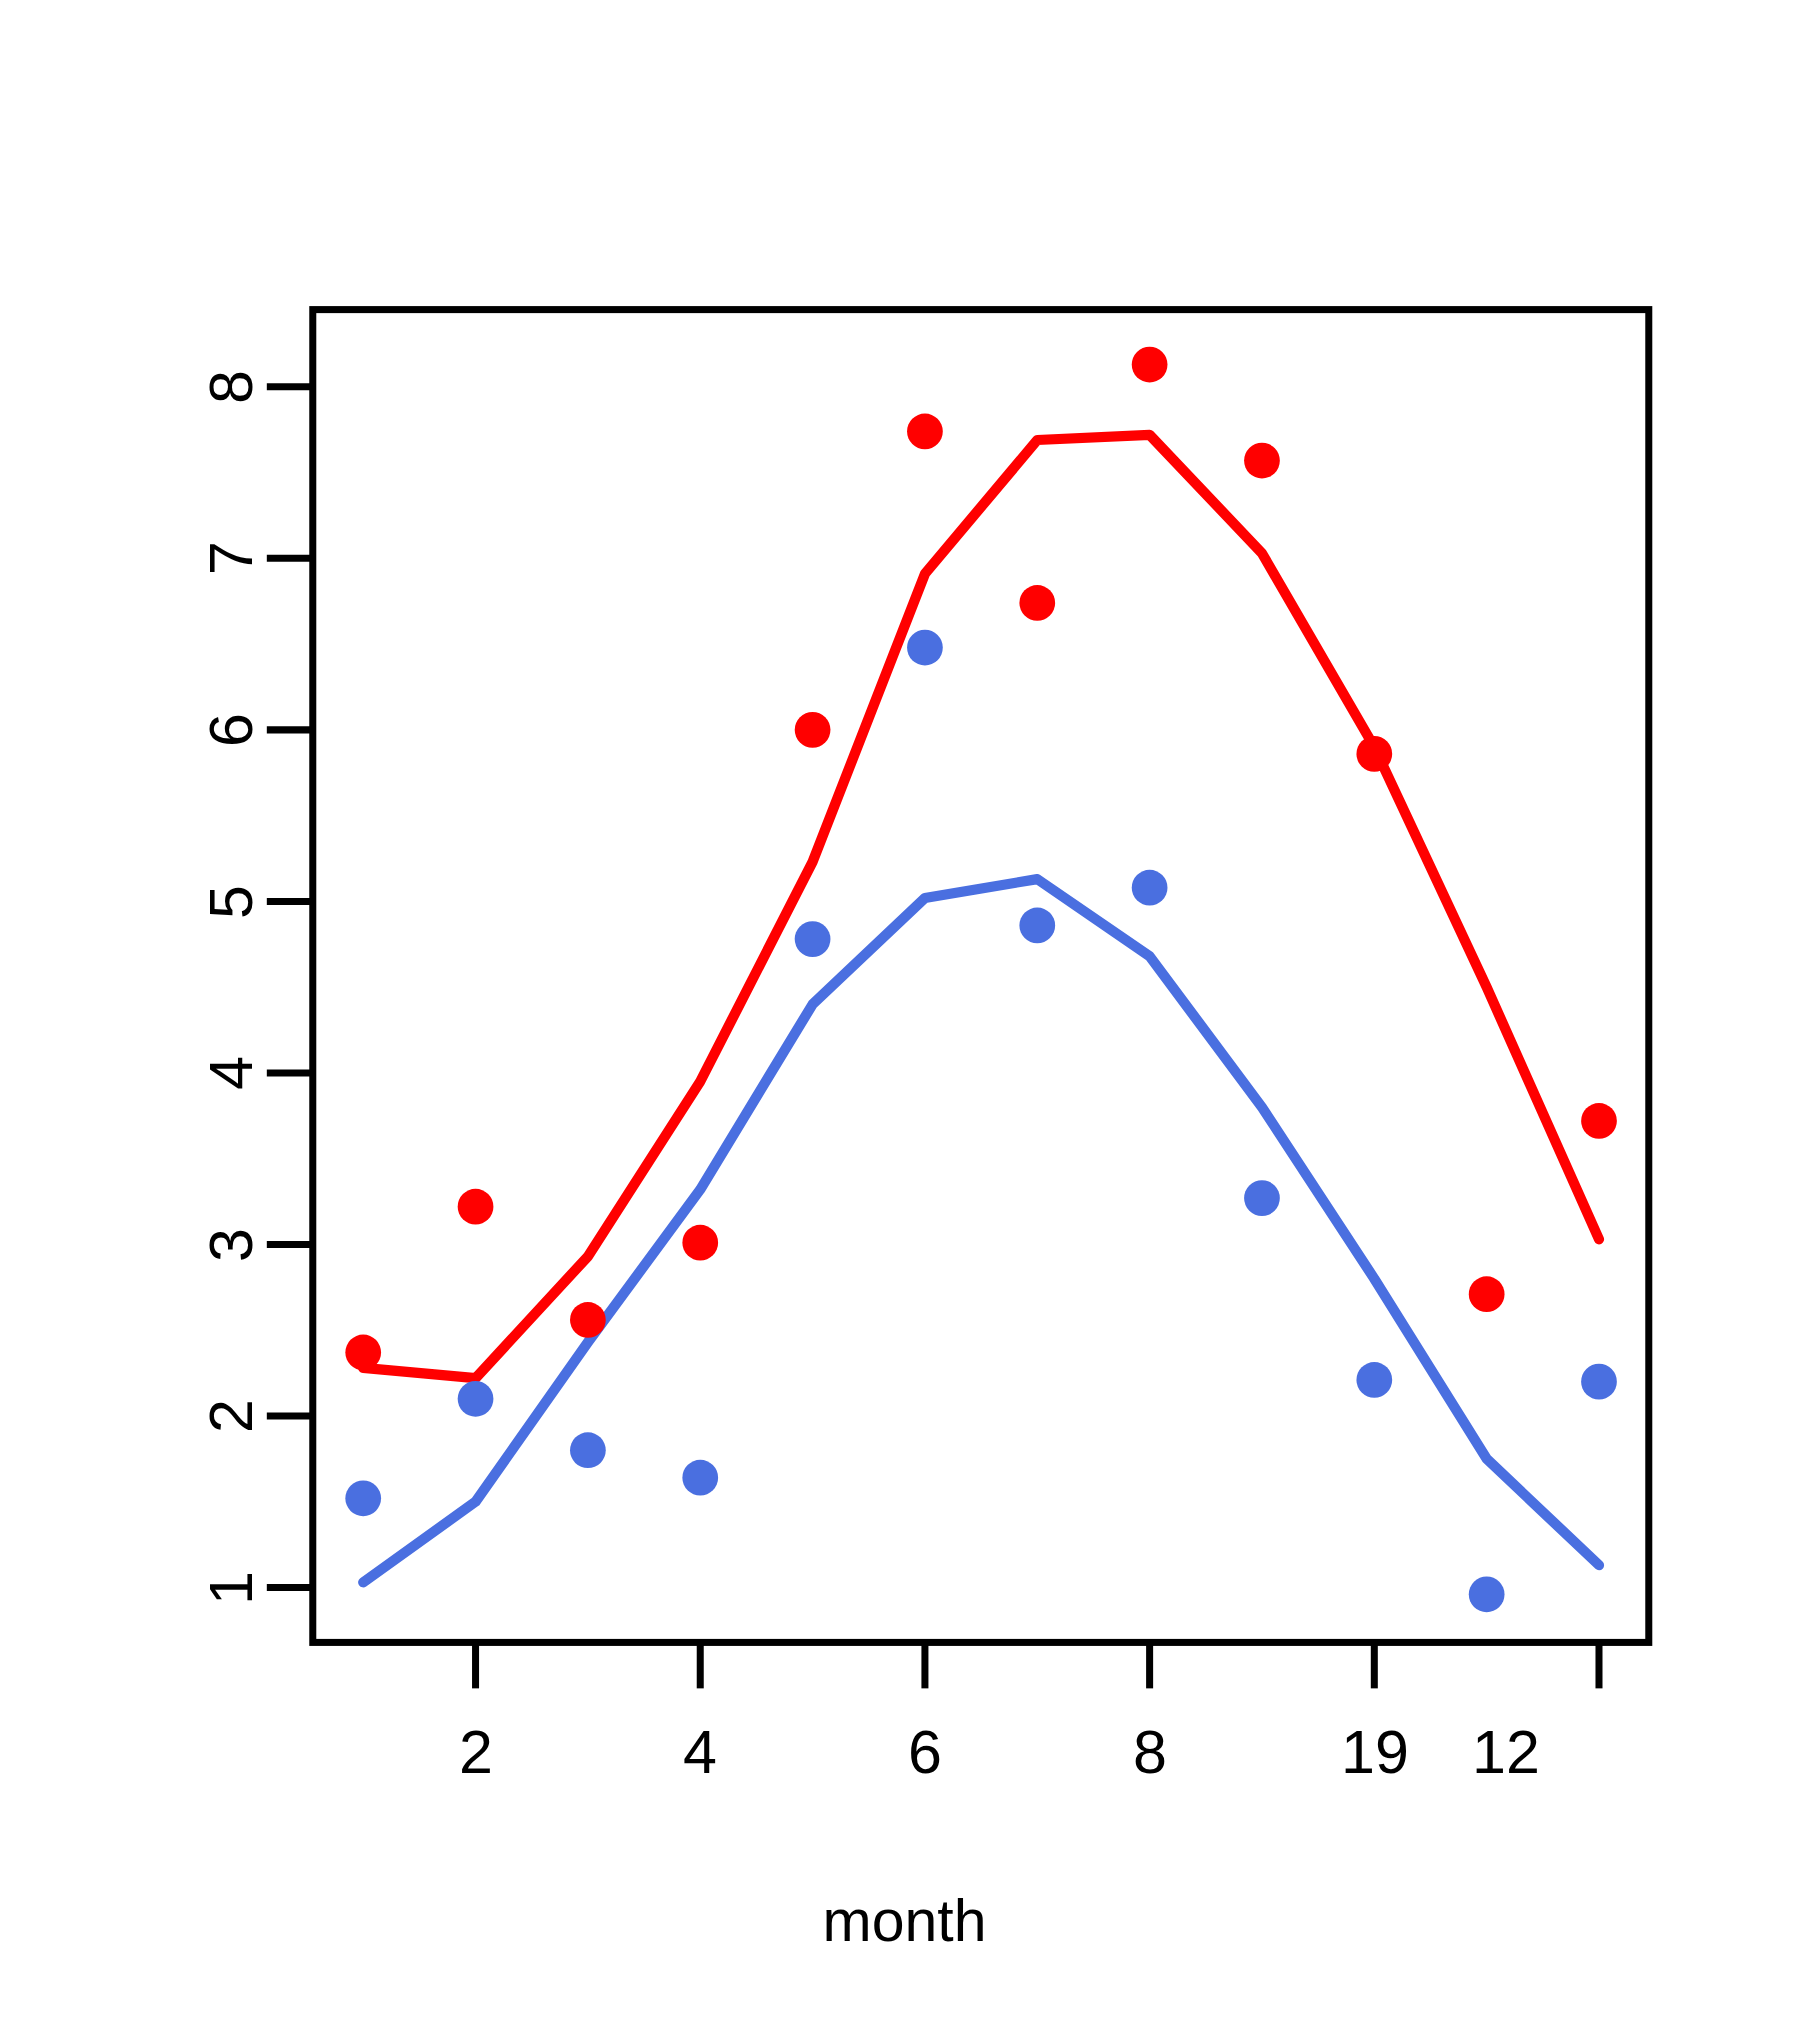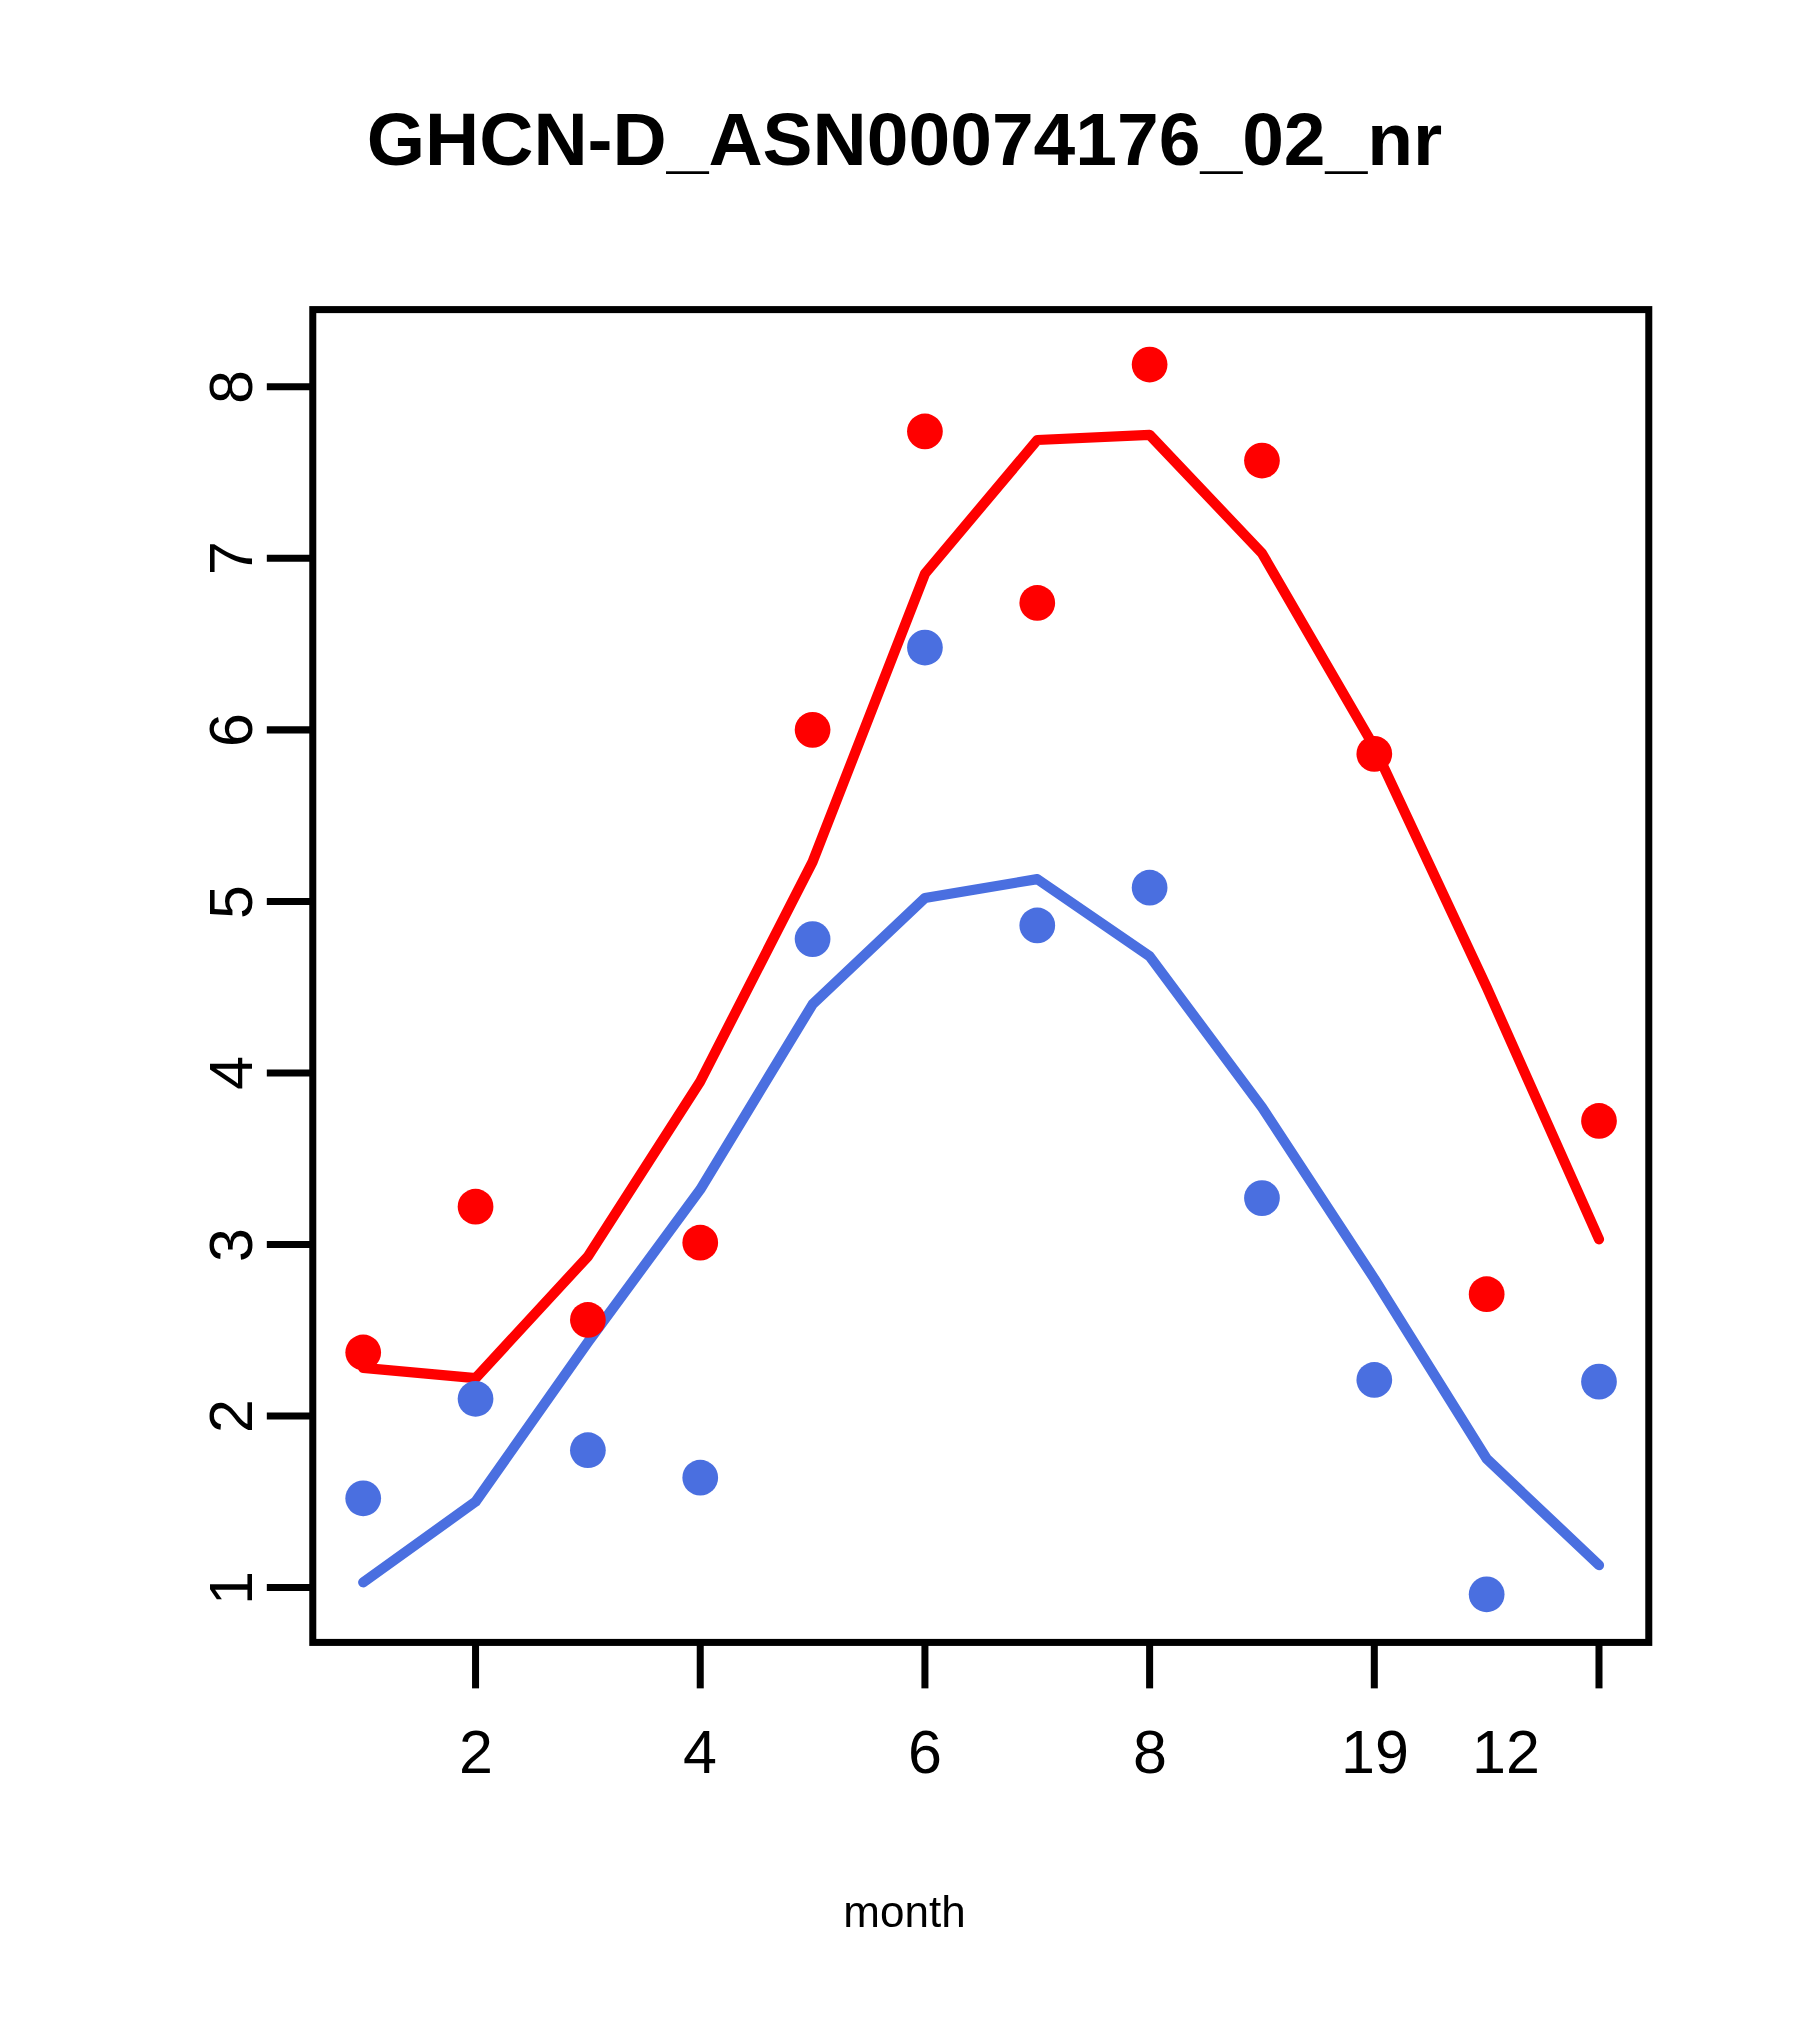--- a/index.html
+++ b/index.html
@@ -32,21 +32,21 @@
     letter-spacing: 0px;
     font-family: "Liberation Sans", sans-serif;
     white-space: nowrap;
   }
   .axis-label-x {
     position: absolute;
     left: 0;
     top: 1887px;
     width: 1809px;
     text-align: center;
-    font-size: 44px;
+    font-size: 59px;
     color: #000000;
     font-family: "Liberation Sans", sans-serif;
   }
   .xtick-label {
     position: absolute;
     font-size: 61px;
     color: #000000;
     text-align: center;
     transform: translateX(-50%);
     top: 1717px;
@@ -68,21 +68,20 @@
     left: 0; top: 0;
     width: 1809px;
     height: 2035px;
   }
 </style>
 </head>
 <body>
 
 <div id="figure">
 
-  <div class="plot-title">GHCN-D_ASN00074176_02_nr</div>
 
   <svg class="canvas" viewBox="0 0 2834 3188">
     <g id="axes-group">
         <rect x="490" y="485" width="2093" height="2088" fill="none" stroke="#000000" stroke-width="11"></rect>
         <line x1="418" y1="2486.8999999999996" x2="490" y2="2486.8999999999996" stroke="#000000" stroke-width="11"></line>
         <line x1="418" y1="2218.2" x2="490" y2="2218.2" stroke="#000000" stroke-width="11"></line>
         <line x1="418" y1="1949.5" x2="490" y2="1949.5" stroke="#000000" stroke-width="11"></line>
         <line x1="418" y1="1680.8" x2="490" y2="1680.8" stroke="#000000" stroke-width="11"></line>
         <line x1="418" y1="1412.1" x2="490" y2="1412.1" stroke="#000000" stroke-width="11"></line>
         <line x1="418" y1="1143.4" x2="490" y2="1143.4" stroke="#000000" stroke-width="11"></line>

